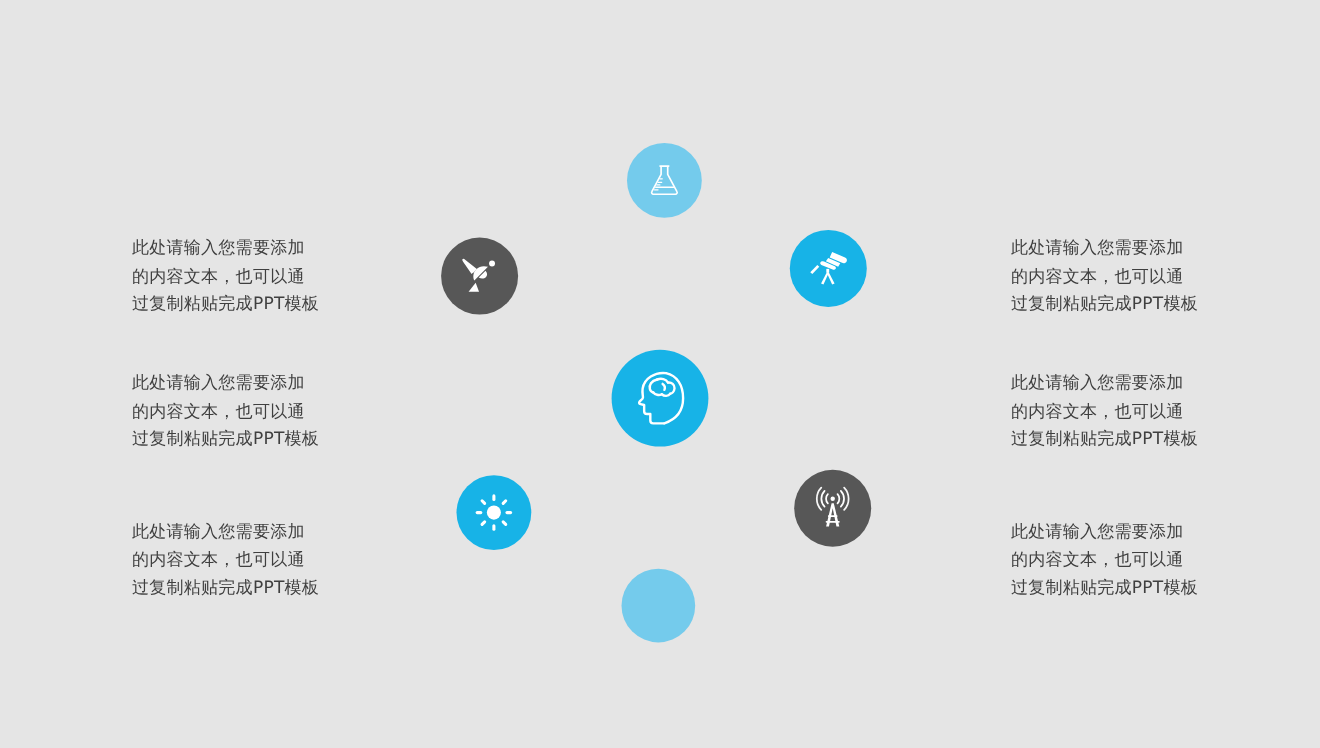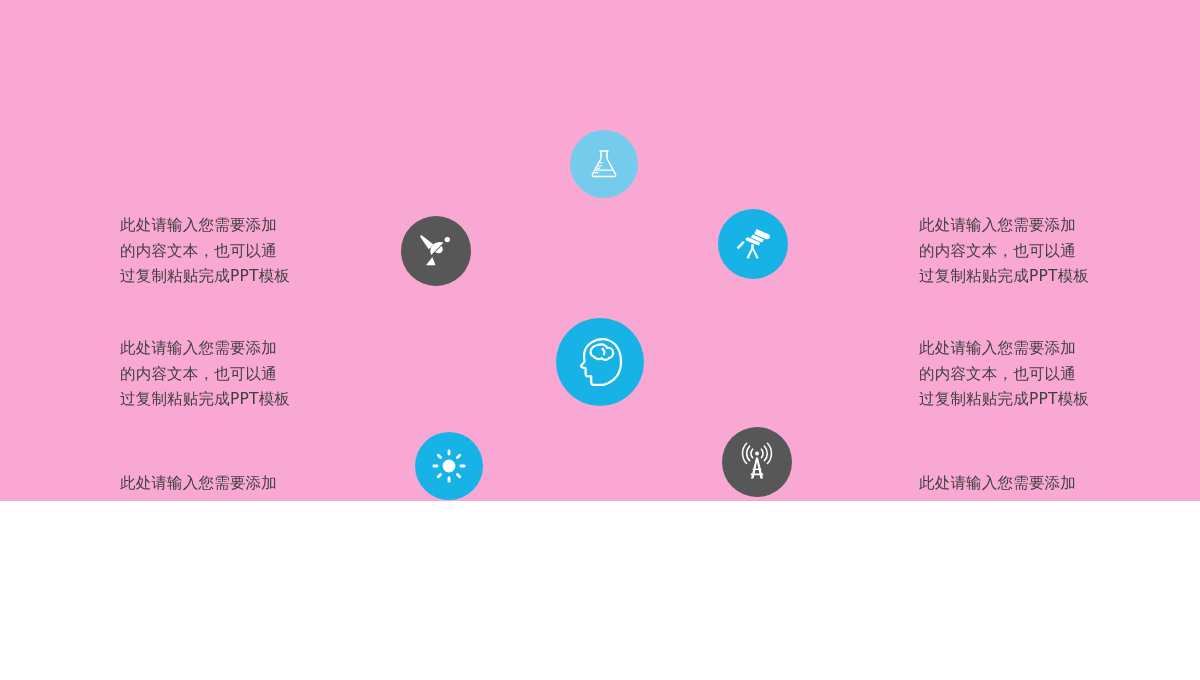--- a/index.html
+++ b/index.html
@@ -6,22 +6,22 @@
     margin: 0;
     padding: 0;
     background: #ffffff;
   }
   body {
     font-family: "DejaVu Sans", "Liberation Sans", sans-serif;
   }
   #slide {
     position: relative;
     width: 1200px;
-    height: 501px;
-    background: #f9a8d4;
+    height: 680px;
+    background: #e5e5e5;
     overflow: hidden;
   }
 
   
   .text-block {
     position: absolute;
     width: 172px;
     font-size: 15.5px;
     line-height: 25.5px;
     color: #3f3f3f;

